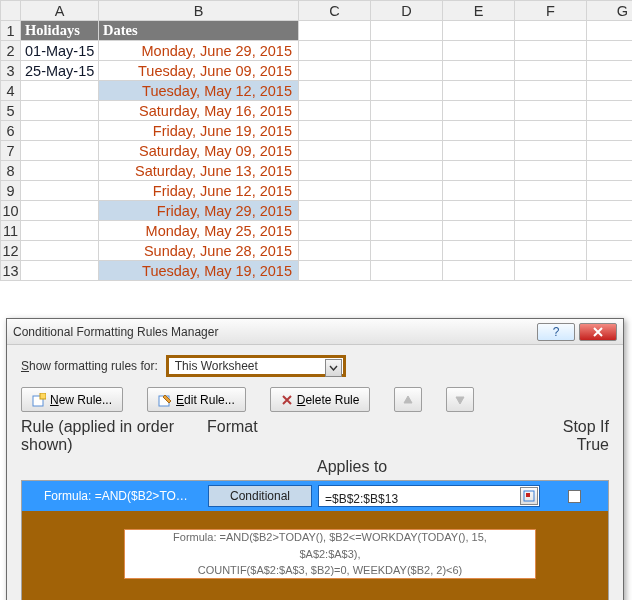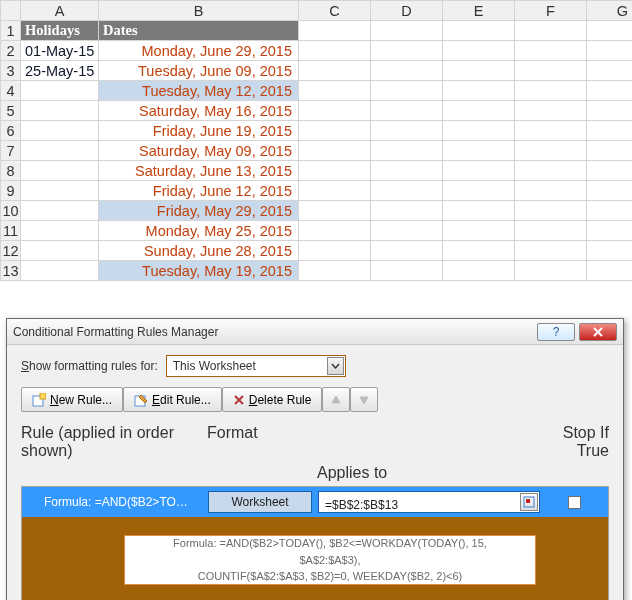--- a/index.html
+++ b/index.html
@@ -26,24 +26,24 @@
 .titlebar .t { font-size: 12px; color: #333; flex: 1; }
 .winbtns { display: flex; gap: 4px; }
 .winbtn { width: 38px; height: 18px; border: 1px solid #8a8a8a; border-radius: 2px; display:flex; align-items:center; justify-content:center; font-size:12px; }
 .winhelp { background: linear-gradient(#f6fbff,#d3eaff); color:#2a5c9a; }
 .winclose { background: linear-gradient(#f28b82,#c5221f); color:#fff; font-weight:bold; }
 
 .dbody { padding: 10px 14px 12px; }
 
 .row1 { display:flex; align-items:center; gap:8px; margin-bottom:10px; font-size:12px; color:#333; }
 .row1 .lbl u { text-decoration: underline; }
-.combo { position: relative; width: 180px; height: 22px; border:1px solid #a16207; background:#fff; display:flex; align-items:center; padding:0 20px 0 6px; font-size:12px; }
+.combo { position: relative; width: 180px; height: 22px; border:3px solid #a16207; background:#fff; display:flex; align-items:center; padding:0 20px 0 6px; font-size:12px; }
 .combo .caret { position:absolute; right:1px; top:1px; width:17px; height:18px; border:1px solid #888; background:linear-gradient(#f6f6f6,#d8d8d8); display:flex; align-items:center; justify-content:center; }
 
-.toolbar { display:flex; gap:0; margin-bottom:12px; }
+.toolbar { display:flex; gap:24px; margin-bottom:6px; }
 .tbtn { height:25px; border:1px solid #9e9e9e; background:linear-gradient(#fdfdfd,#e2e2e2); padding:0 10px; font-size:12px; display:flex; align-items:center; gap:4px; border-radius:2px; }
 .tbtn.disabled { color:#999; }
 .tbtn.square { width:28px; justify-content:center; padding:0; }
 .tbtn.disabled svg * { fill:#bbb; stroke:#bbb; }
 
 .listhdr { display:flex; font-size:16px; color:#333; font-weight: normal; margin-top:4px; margin-bottom:4px; }
 .listhdr .c1 { width: 186px; }
 .listhdr .c2 { width: 110px; }
 .listhdr .c3 { flex:1;margin-top:40px; }
 .listhdr .c4 { width: 78px; text-align:right; }
@@ -277,21 +277,21 @@
     <div class="listhdr">
       <div class="c1">Rule (applied in order shown)</div>
       <div class="c2">Format</div>
       <div class="c3">Applies to</div>
       <div class="c4">Stop If True</div>
     </div>
 
     <div class="listbox">
       <div class="rulerow">
         <div class="rc1">Formula: =AND($B2&gt;TO…</div>
-        <div class="rc2">Worksheet</div>
+        <div class="rc2">Conditional</div>
         <div class="rc3">
           <span>=$B$2:$B$13</span>
           <div class="refbtn">
             <svg width="12" height="12">
                 <rect x="1" y="1" width="10" height="10" fill="none" stroke="#3a7fd5"></rect>
                 <rect x="3" y="3" width="4" height="4" fill="#c5221f"></rect>
               </svg>
           </div>
         </div>
         <div class="rc4">

